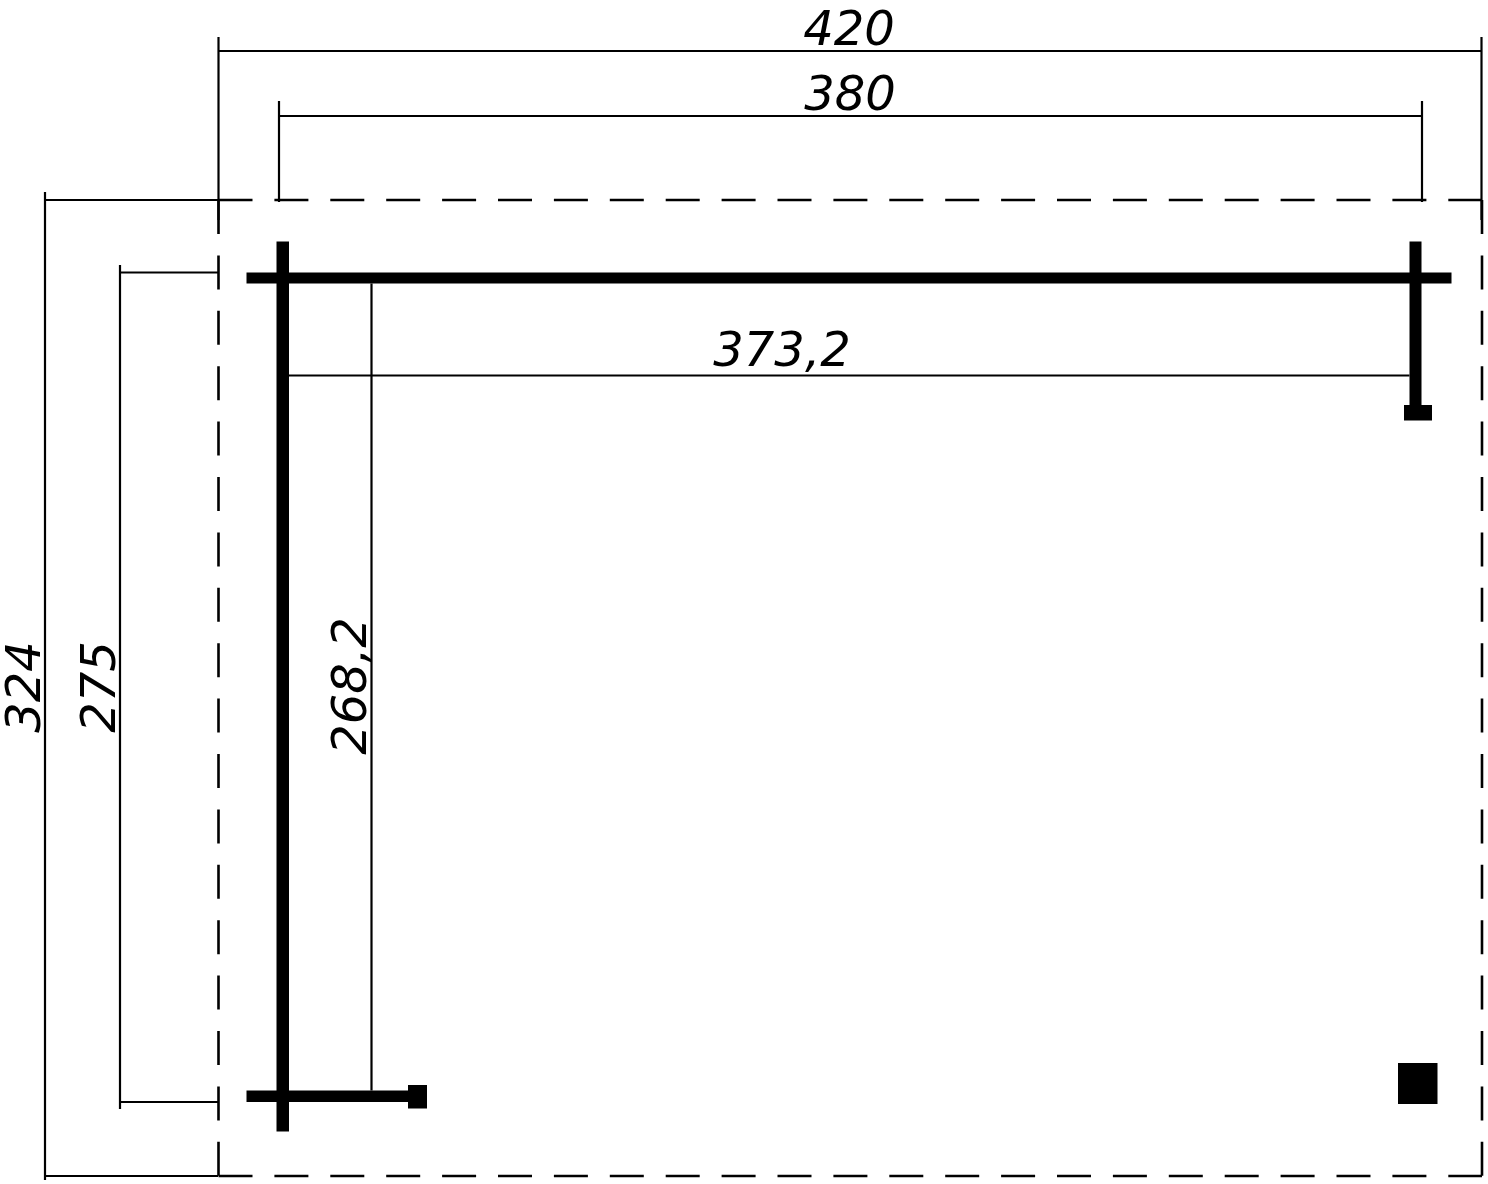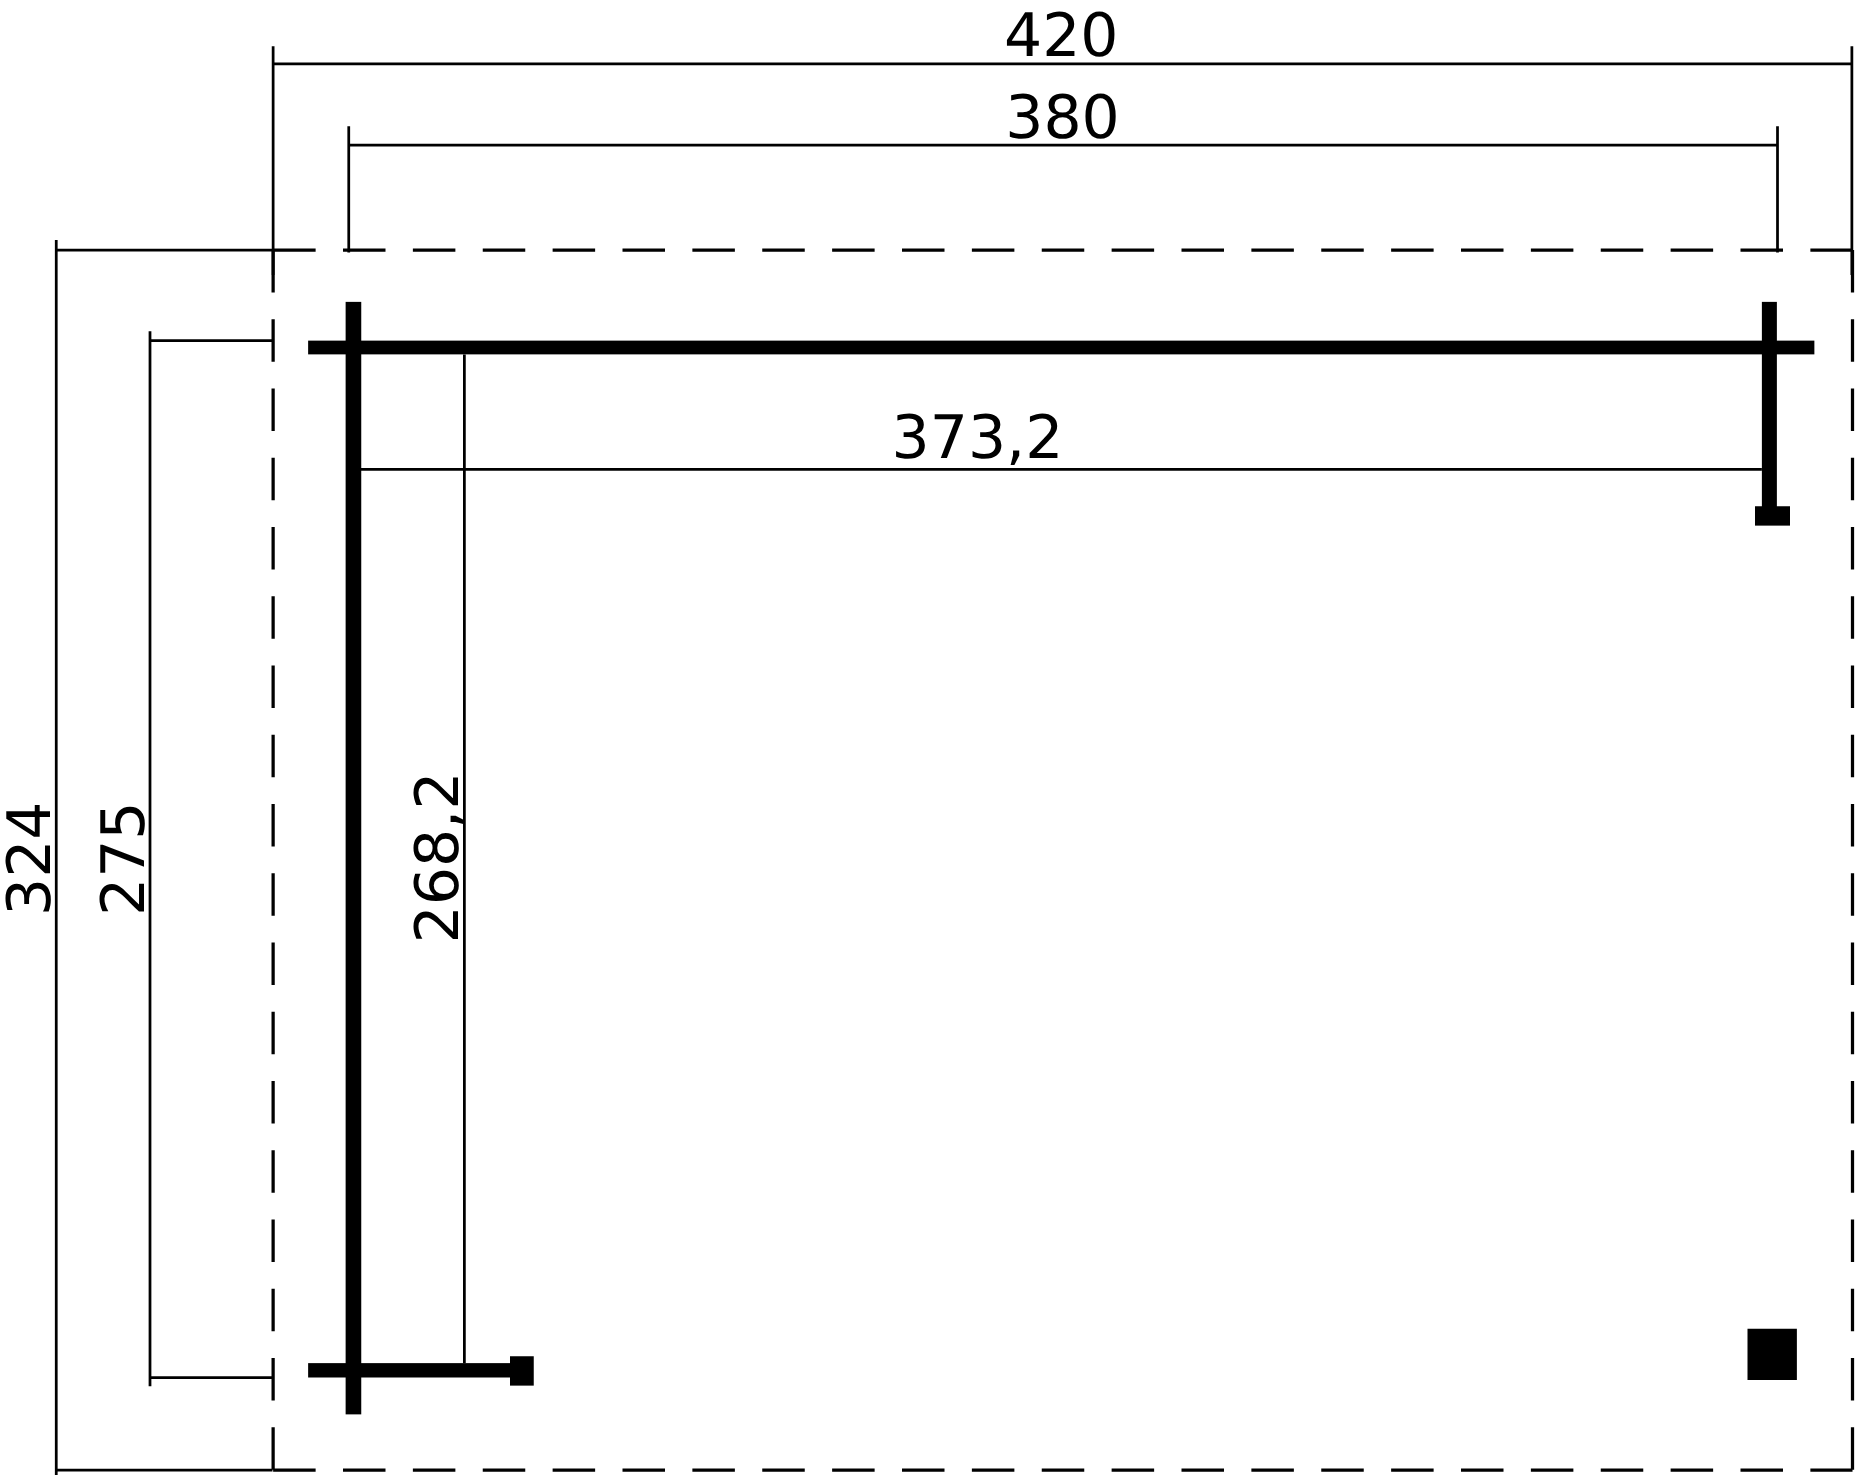--- a/index.html
+++ b/index.html
@@ -6,20 +6,21 @@
     margin: 0;
     padding: 0;
     background: #ffffff;
   }
   .canvas {
     position: relative;
     width: 1488px;
     height: 1184px;
     background: #ffffff;
     overflow: hidden;
+    font-style: italic;
   }
   svg {
     display: block;
   }
   .dim-text {
     font-family: "DejaVu Sans", "Liberation Sans", sans-serif;
     font-size: 48px;
     fill: #000000;
   }
   .thin {

